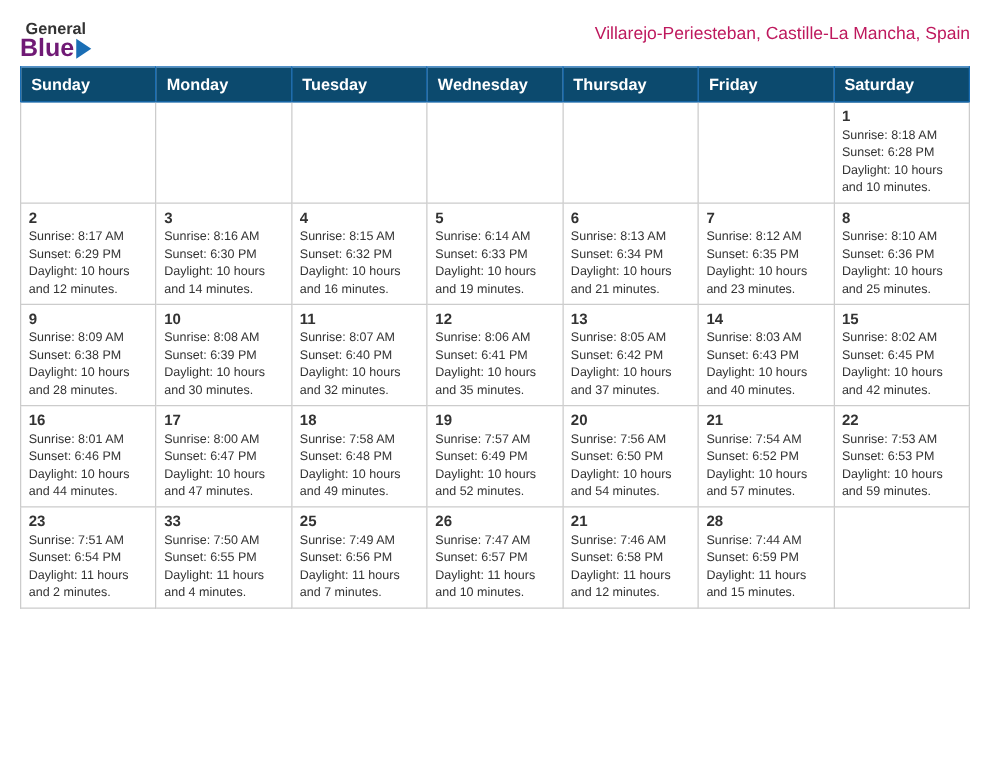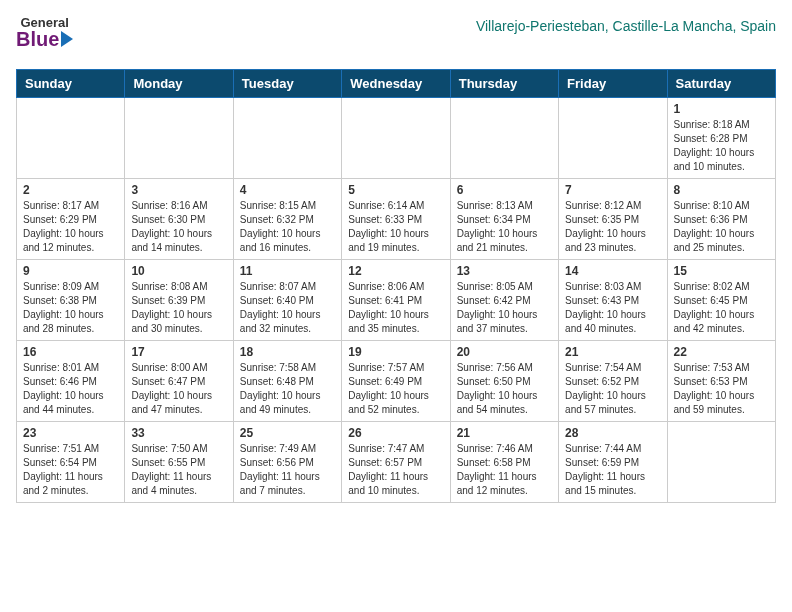--- a/index.html
+++ b/index.html
@@ -7,34 +7,34 @@
       font-family: Arial, sans-serif;
       background: #fff;
       width: 792px;
       min-height: 612px;
       padding: 16px;
     }
     .header-section {
       display: flex;
       justify-content: space-between;
       align-items: flex-start;
-      margin-bottom: 20px;
+      margin-bottom: 4px;
     }
     .title-section {
       text-align: right;
     }
     .month-title {
       font-size: 36px;
       font-weight: bold;
       color: #333;
       line-height: 1.1;
     }
     .location-title {
       font-size: 14px;
-      color: #0f766e;
+      color: #be185d;
       margin-top: 2px;
     }
     .calendar-table {
       width: 100%;
       border-collapse: collapse;
       border: 1px solid #ccc;
     }
     .calendar-table th {
       background-color: #0c4a6e;
       color: #fff;

